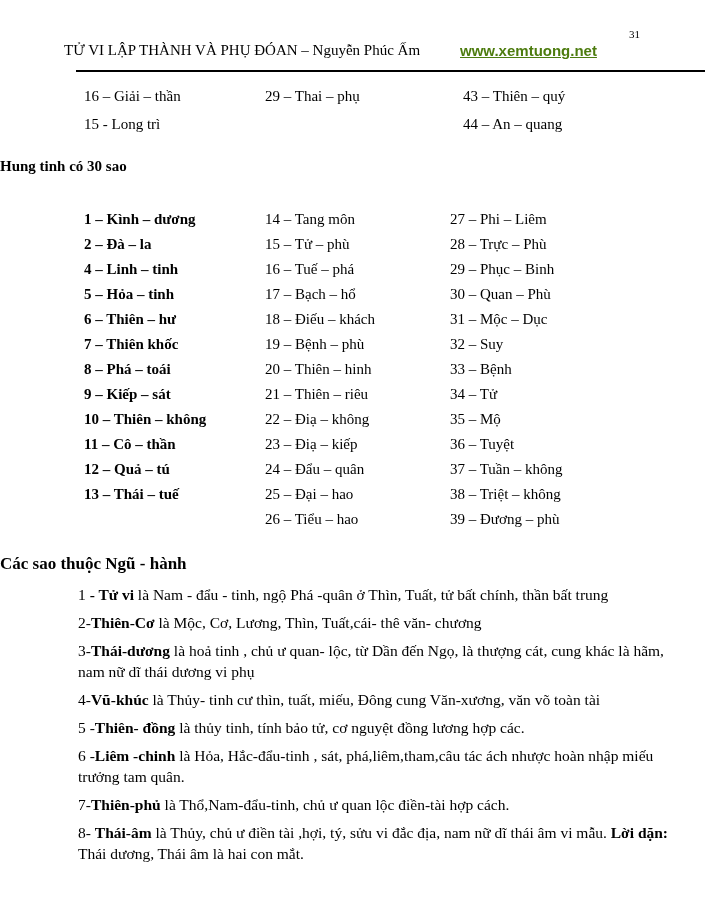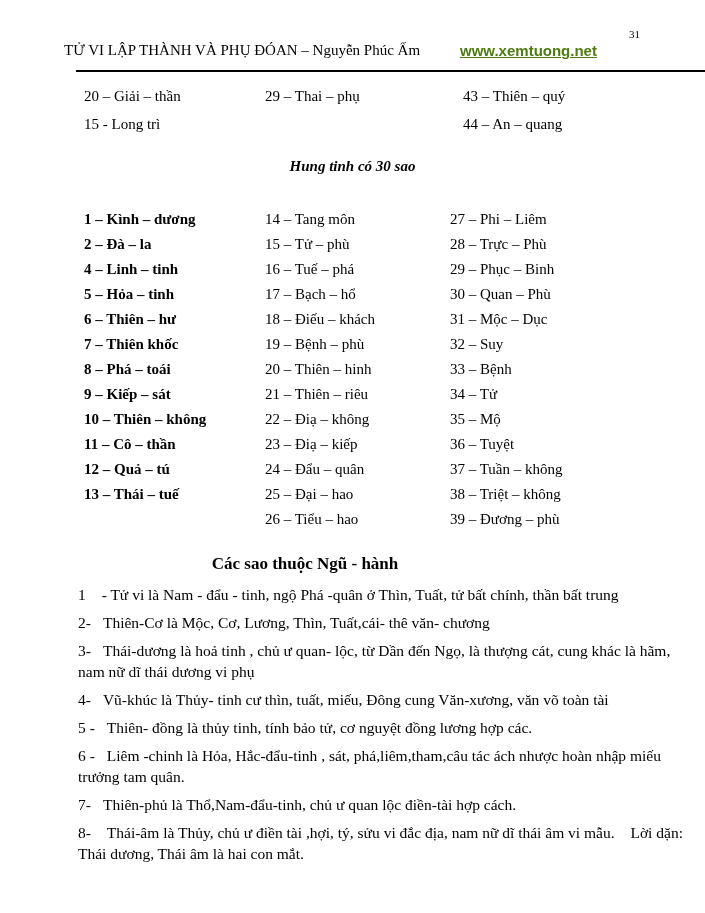--- a/index.html
+++ b/index.html
@@ -36,53 +36,53 @@
   .list-item {
     font-size:15px; white-space:nowrap;
   }
   .tail-col .list-item { height:28px; line-height:28px; }
   .hung-col .list-item { height:25px; line-height:25px; }
   .tail-col-1 { left:84px;  top:82px; }
   .tail-col-2 { left:265px; top:82px; }
   .tail-col-3 { left:463px; top:82px; }
   .heading-hung {
     position:absolute; left:0; top:158px; width:705px;
-    text-align:center; font-weight:bold; font-size:15px;font-style:italic;
+    font-weight:bold; font-size:15px;
   }
   .hung-col-1 { left:84px;  top:207px;font-weight:bold; }
   .hung-col-2 { left:265px; top:207px; }
   .hung-col-3 { left:450px; top:207px; }
   .heading-nguhanh {
     position:absolute; left:0; top:554px; width:610px;
-    text-align:center; font-weight:bold; font-size:17px;
+    font-weight:bold; font-size:17px;
   }
   .paragraphs {
     position:absolute; left:78px; top:584px; width:620px;
   }
   .para {
     font-size:15.5px; line-height:21px;
     margin-bottom:7px; white-space:nowrap;
   }
-  .b { font-weight:normal;margin-left:12px; }
+  .b { font-weight:bold; }
 </style>
 </head>
 <body>
 
 <div class="page">
 
   <div class="header-title">TỬ VI LẬP THÀNH VÀ PHỤ ĐÓAN – Nguyễn Phúc Ấm</div>
 
   <a class="header-link">www.xemtuong.net</a>
 
   <div class="header-pagenum">31</div>
 
   <div class="rule"></div>
 
   <div class="col tail-col tail-col-1">
-      <div class="list-item">20 – Giải – thần</div>
+      <div class="list-item">16 – Giải – thần</div>
       <div class="list-item">15 -  Long trì</div>
     </div>
   <div class="col tail-col tail-col-2">
       <div class="list-item">29 – Thai – phụ</div>
     </div>
   <div class="col tail-col tail-col-3">
       <div class="list-item">43 – Thiên – quý</div>
       <div class="list-item">44 – An –  quang</div>
     </div>
 

